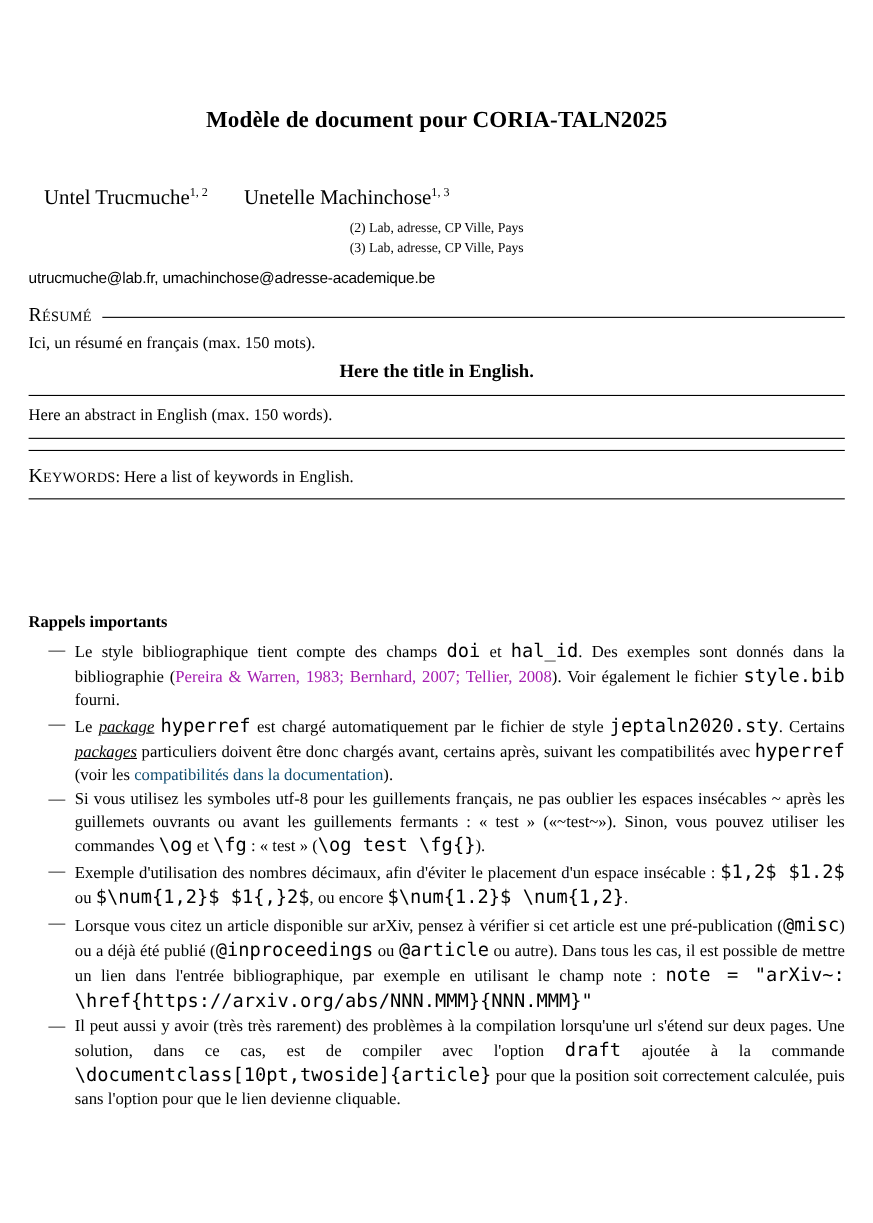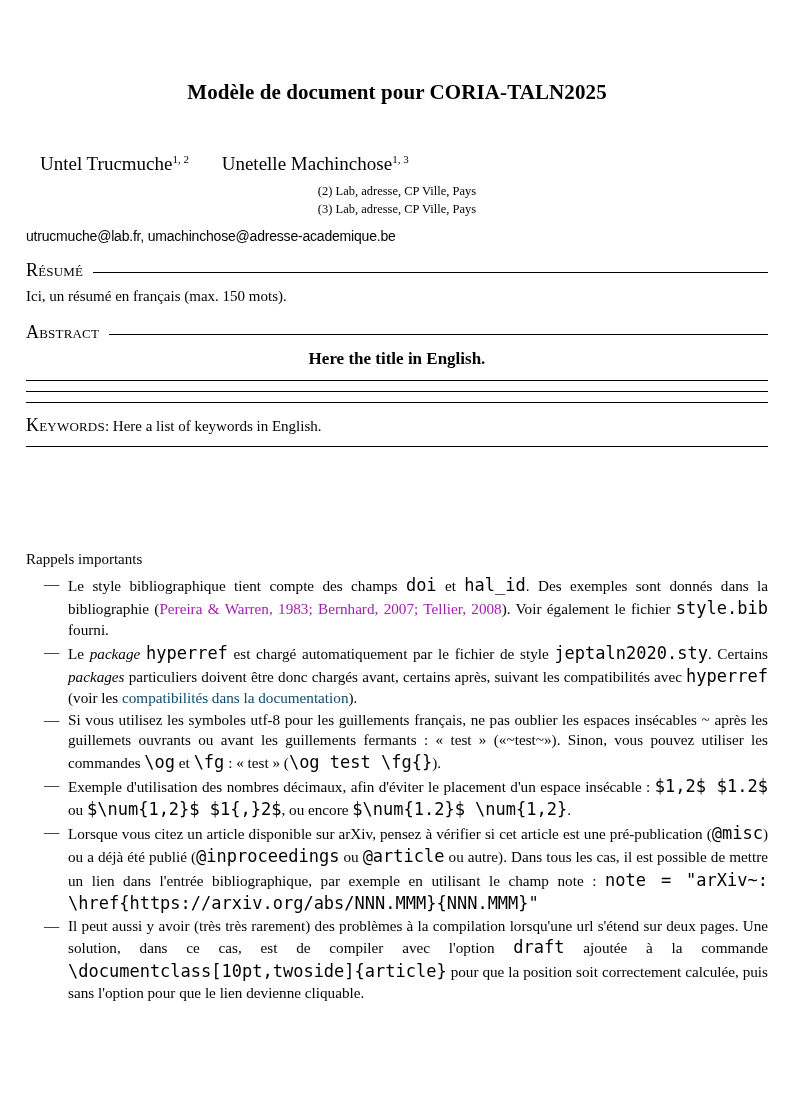--- a/index.html
+++ b/index.html
@@ -11,21 +11,21 @@
     height: 1112px;
     background: #ffffff;
     font-family: "Liberation Serif", serif;
     color: #000000;
   }
   .page {
     position: relative;
     width: 794px;
     height: 1112px;
     box-sizing: border-box;
-    padding: 62px 26px 0 26px;
+    padding: 78px 26px 0 26px;
   }
   .content {
     width: 742px;
     margin: 0 auto;
   }
   .doc-title {
     text-align: center;
     font-size: 21px;
     font-weight: bold;
     margin: 18px 0 0 0;
@@ -106,21 +106,21 @@
   .hr-abs-top {
     border: 0;
     border-top: 1px solid #000;
     margin-top: 11px;
   }
   .gap-block {
     height: 96px;
   }
   .section-title {
     font-size: 15px;
-    font-weight: normal;
+    font-weight: bold;
     margin-top: 0;
   }
   ul.dashlist {
     list-style: none;
     margin: 6px 0 0 0;
     padding: 0;
   }
   ul.dashlist > li {
     position: relative;
     padding-left: 42px;
@@ -139,20 +139,21 @@
     font-size: 17px;
   }
   .cite {
     color: #a21caf;
   }
   .link {
     color: #0c4a6e;
   }
   i {
     font-style: italic;
+    text-decoration: underline;
   }
 </style>
 </head>
 <body>
 
 <div class="page">
   <div class="content">
 
     <h1 class="doc-title">Modèle de document pour CORIA-TALN2025</h1>
 
@@ -167,26 +168,23 @@
     </div>
 
     <div class="emails">utrucmuche@lab.fr, umachinchose@adresse-academique.be</div>
 
     <div class="sec-head-row">
       <span class="label">Résumé</span>
       <span class="line"></span>
     </div>
     <div class="body-line">Ici, un résumé en français (max. 150 mots).</div>
 
-    <div class="sec-head-row">
-      <span class="label">Abstract</span>
-      <span class="line"></span>
-    </div>
     <div class="bold-line">Here the title in English.</div>
     <hr class="hr-abs-top">
+    <div class="body-line">Here an abstract in English (max. 150 words).</div>
     <hr class="hr-thin">
 
     <hr class="hr-thin">
 
     <div class="kw-row">
       <span class="cap">Keywords</span><span class="val">: </span><span class="val">Here a list of keywords in English.</span>
     </div>
     <hr class="hr-thin">
 
     <div class="gap-block"></div>

